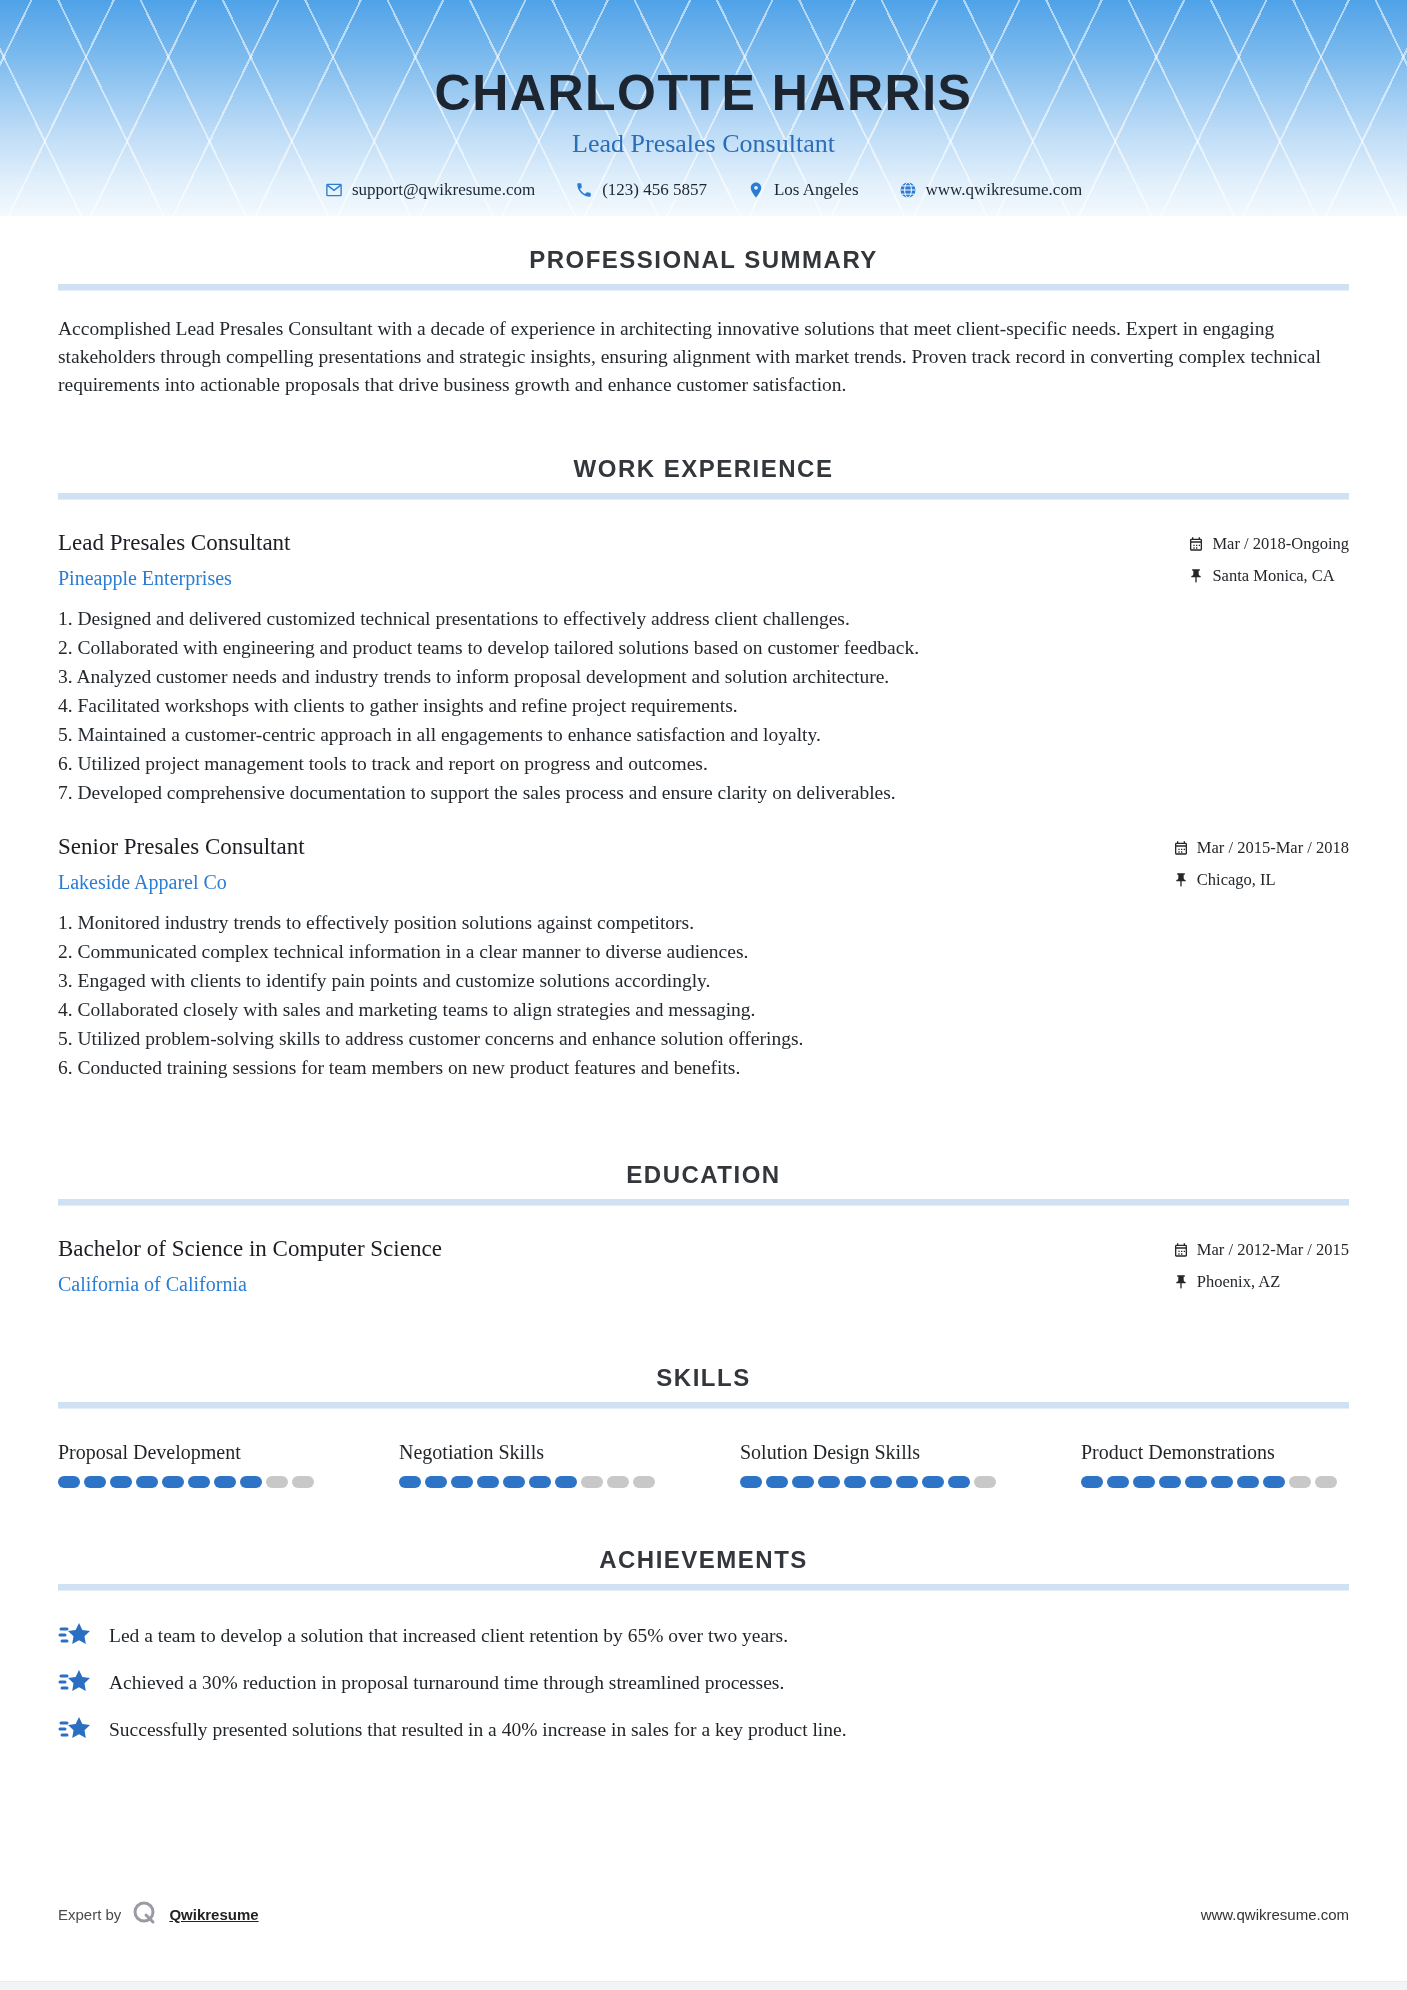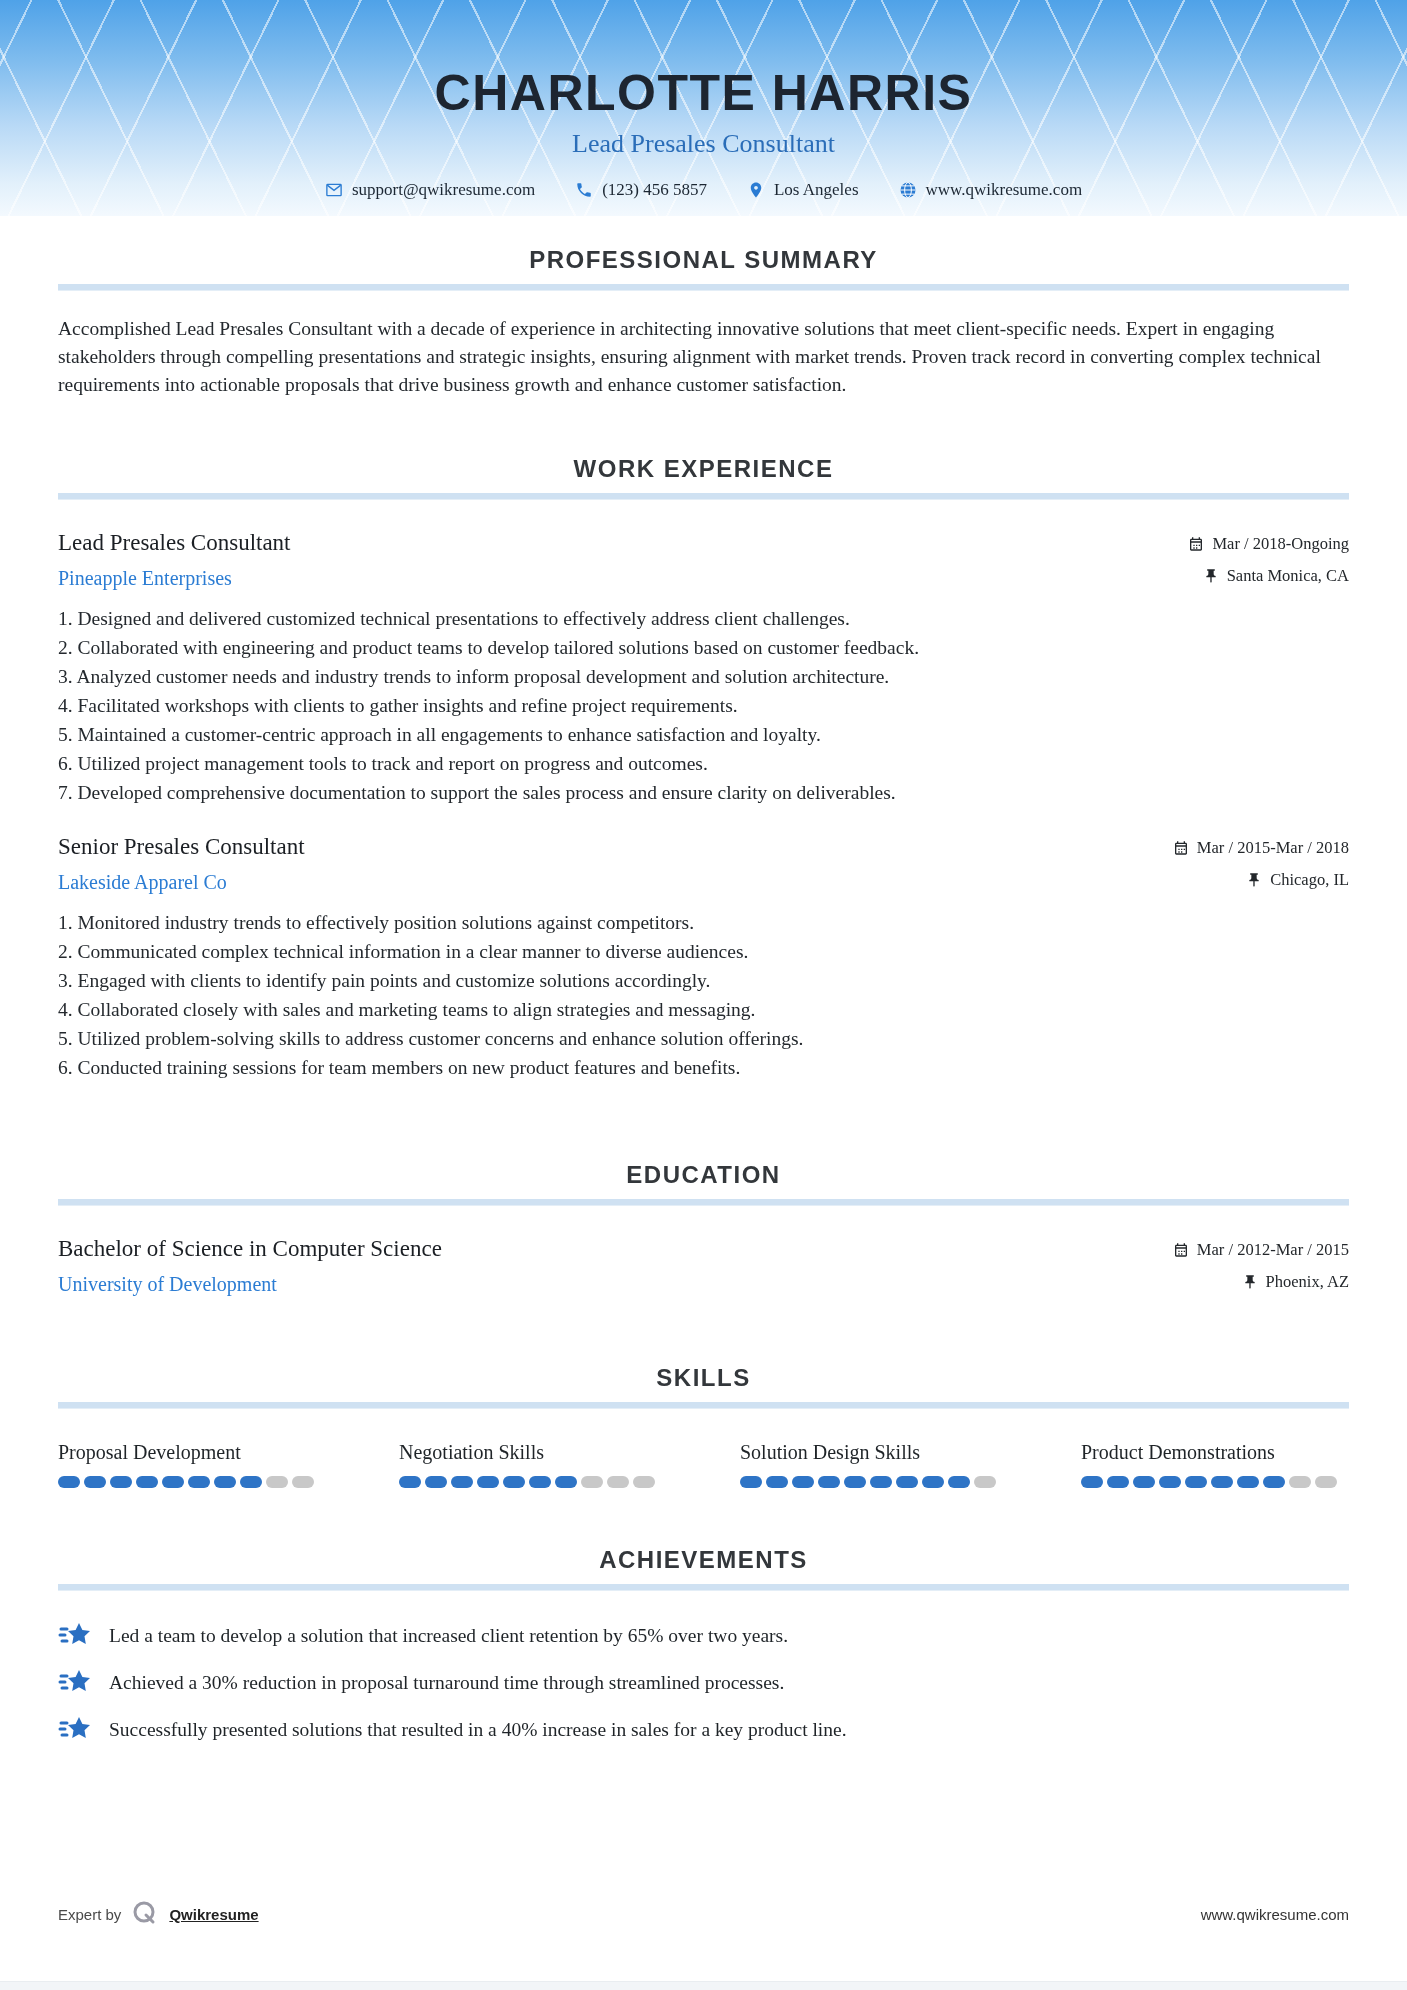--- a/index.html
+++ b/index.html
@@ -69,21 +69,21 @@
   .mt-edu  { margin-top:80px; }
   .mt-skl  { margin-top:68px; }
   .mt-ach  { margin-top:58px; }
 
   .job { margin-top:30px; }
   .job + .job { margin-top:28px; }
   .job-head { display:flex; justify-content:space-between; align-items:flex-start; }
   .job-title { font-size:23px; color:#1b1f24; }
   .job-company { margin-top:11px; font-size:20px; color:#2b7cd3; }
   .job-meta { text-align:right; font-size:16.5px; color:#23272b; padding-top:4px; }
-  .meta-line { display:flex; justify-content:flex-end; align-items:center; gap:8px; }
+  .meta-line { display:flex; justify-content:flex-start; align-items:center; gap:8px; }
   .meta-line + .meta-line { margin-top:12px; }
   .micon { width:16px; height:16px; }
 
   .bullets { margin-top:15px; }
   .bullet-line { font-size:19.5px; line-height:27px; margin-bottom:2px; }
 
   .edu-desc { margin-top:10px; font-size:19.5px; color:#24292e; }
 
   .skills-grid {
     margin-top:32px;
@@ -229,21 +229,21 @@
       </div>
     </div>
 
     <div class="section-heading mt-edu">EDUCATION</div>
     <div class="heading-rule"></div>
 
     <div class="job">
       <div class="job-head">
         <div>
           <div class="job-title">Bachelor of Science in Computer Science</div>
-          <div class="job-company">University of Development</div>
+          <div class="job-company">California of California</div>
         </div>
         <div class="job-meta">
           <div class="meta-line">
             <svg class="micon" viewBox="0 0 24 24" fill="#23272b">
               <path d="M19 4h-1V2h-2v2H8V2H6v2H5c-1.1 0-2 .9-2 2v14c0 1.1.9 2 2 2h14c1.1 0 2-.9 2-2V6c0-1.1-.9-2-2-2zm0 16H5V10h14v10zM5 8V6h14v2H5zm3 5h2v2H8v-2zm4 0h2v2h-2v-2zm4 0h2v2h-2v-2zm-8 4h2v2H8v-2zm4 0h2v2h-2v-2z"></path>
             </svg>
             <span>Mar / 2012-Mar / 2015</span>
           </div>
           <div class="meta-line">
             <svg class="micon" viewBox="0 0 24 24" fill="#23272b">

